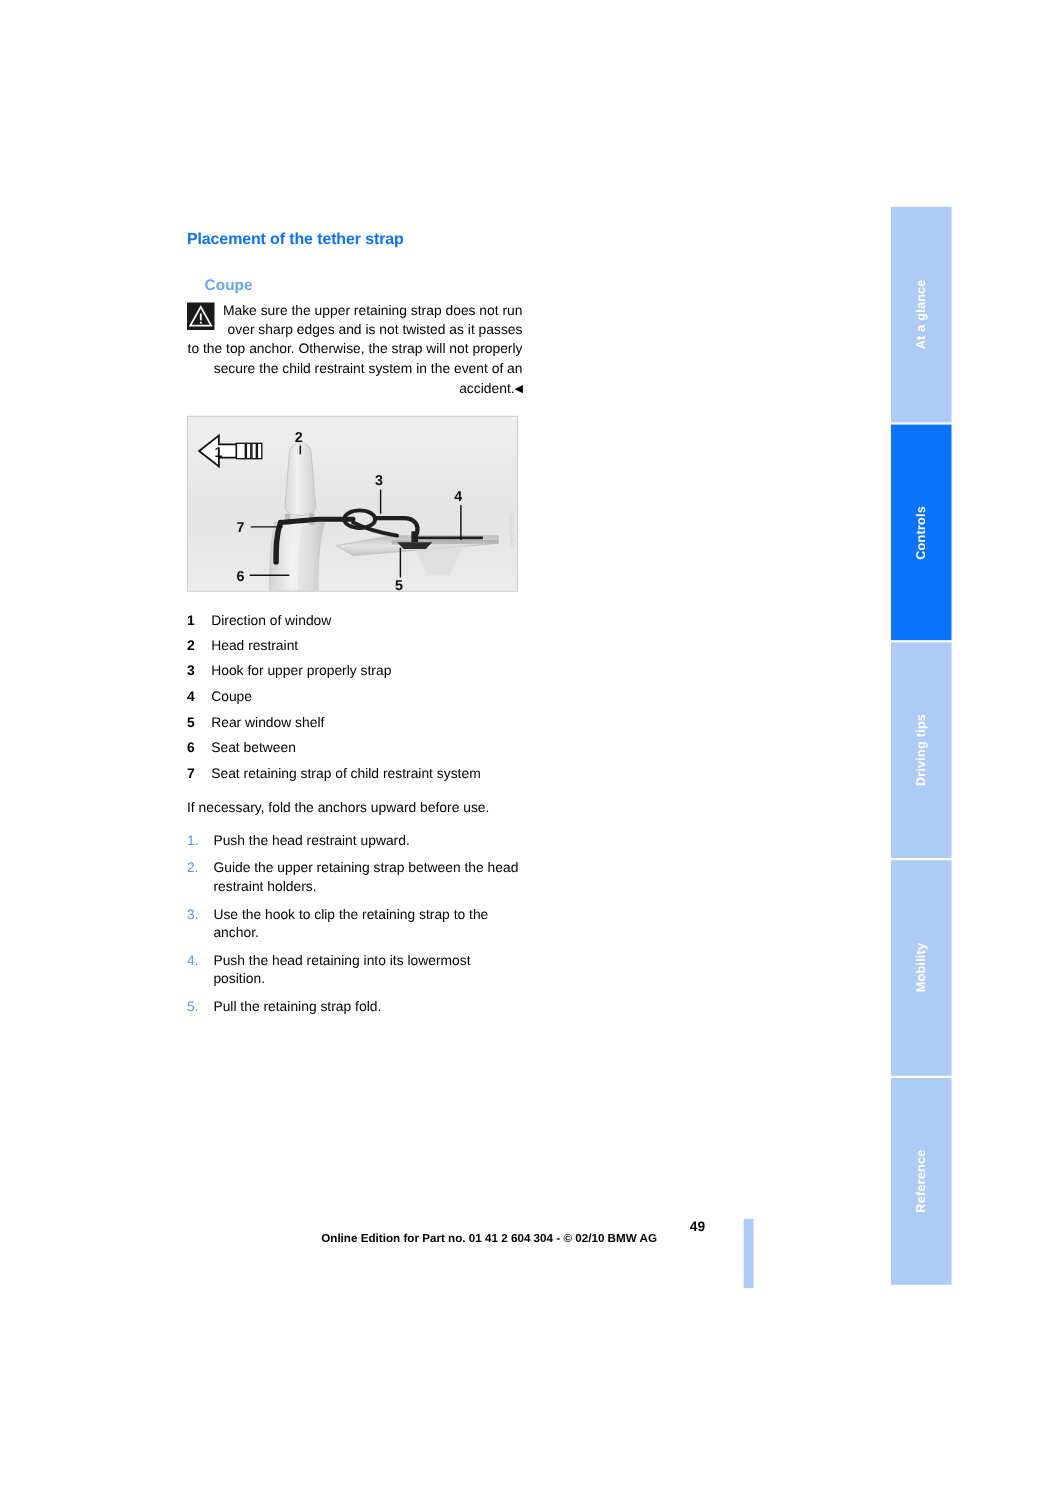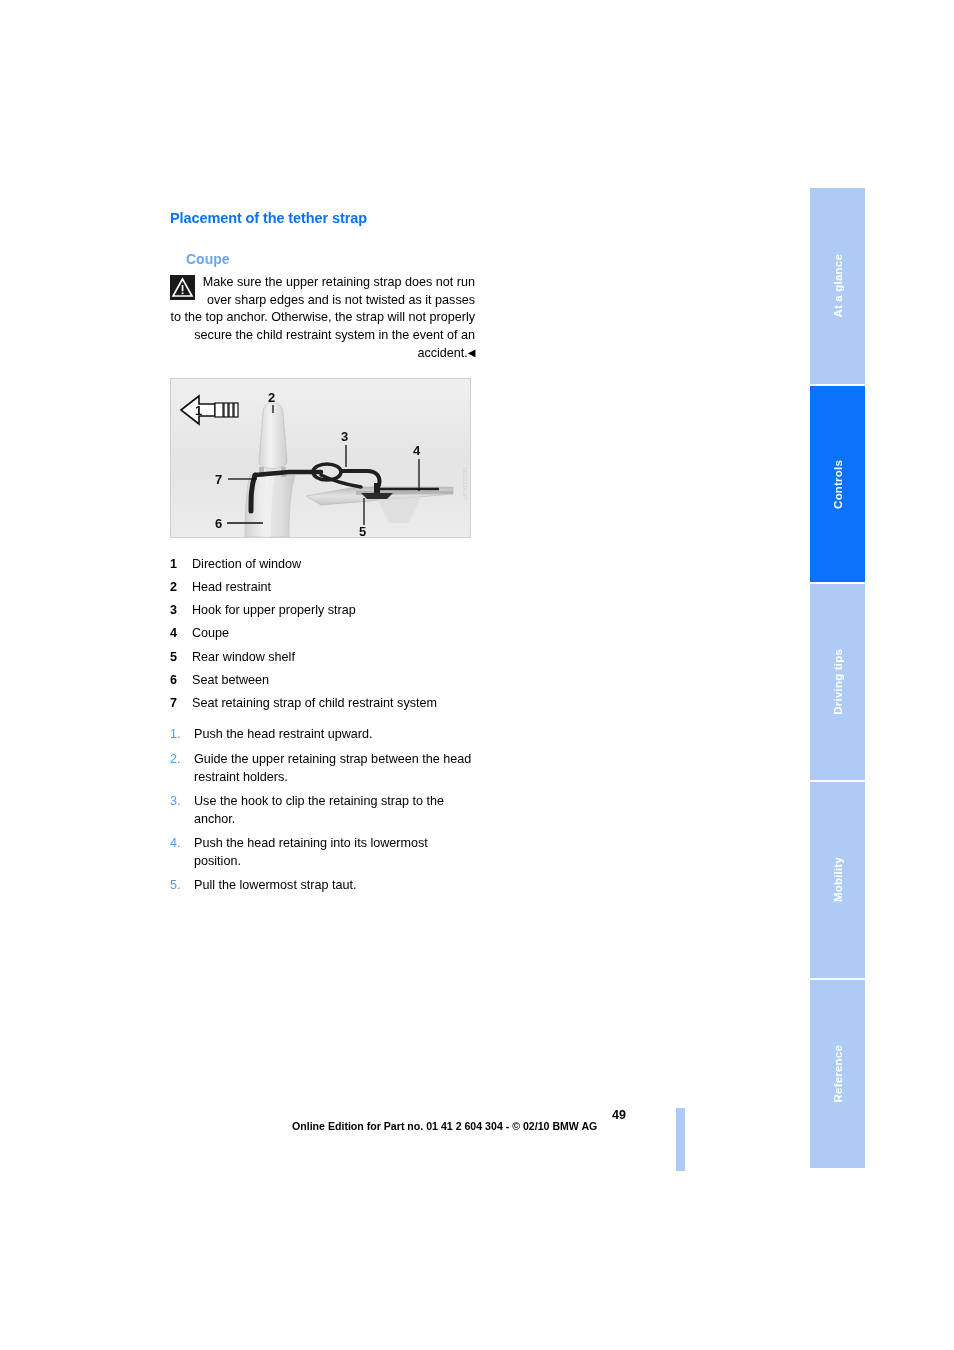--- a/index.html
+++ b/index.html
@@ -185,21 +185,21 @@
     left: 0;
     top: 1108px;
     width: 954px;
     height: 80px;
   }
   .page-number {
     position: absolute;
     left: 612px;
     top: 0px;
     width: 44px;
-    text-align: left;
+    text-align: center;
     font-size: 12.5px;
     font-weight: bold;
     color: #000;
   }
   .page-marker {
     position: absolute;
     left: 676px;
     top: 0px;
     width: 9px;
     height: 63px;
@@ -340,41 +340,42 @@
       <li>
         <span class="num">6</span>
         <span class="lbl">Seat between</span>
       </li>
       <li>
         <span class="num">7</span>
         <span class="lbl">Seat retaining strap of child restraint system</span>
       </li>
     </ul>
 
+    <p class="para">If necessary, fold the anchors upward before use.</p>
 
     <ol class="steps">
       <li>
         <span class="snum">1.</span>
         <span class="stxt">Push the head restraint upward.</span>
       </li>
       <li>
         <span class="snum">2.</span>
         <span class="stxt">Guide the upper retaining strap between the head restraint holders.</span>
       </li>
       <li>
         <span class="snum">3.</span>
         <span class="stxt">Use the hook to clip the retaining strap to the anchor.</span>
       </li>
       <li>
         <span class="snum">4.</span>
         <span class="stxt">Push the head retaining into its lowermost position.</span>
       </li>
       <li>
         <span class="snum">5.</span>
-        <span class="stxt">Pull the lowermost strap taut.</span>
+        <span class="stxt">Pull the retaining strap fold.</span>
       </li>
     </ol>
 
   </div>
 
   <div class="rail">
     <div class="tab tab-0">
       <span>At a glance</span>
     </div>
     <div class="tab tab-1 active">

